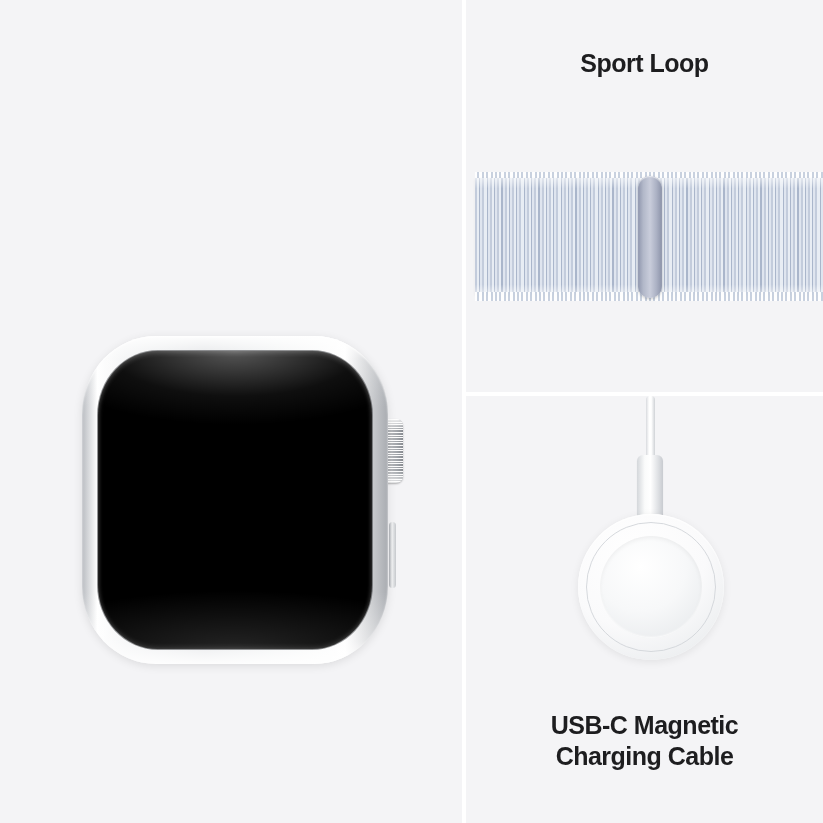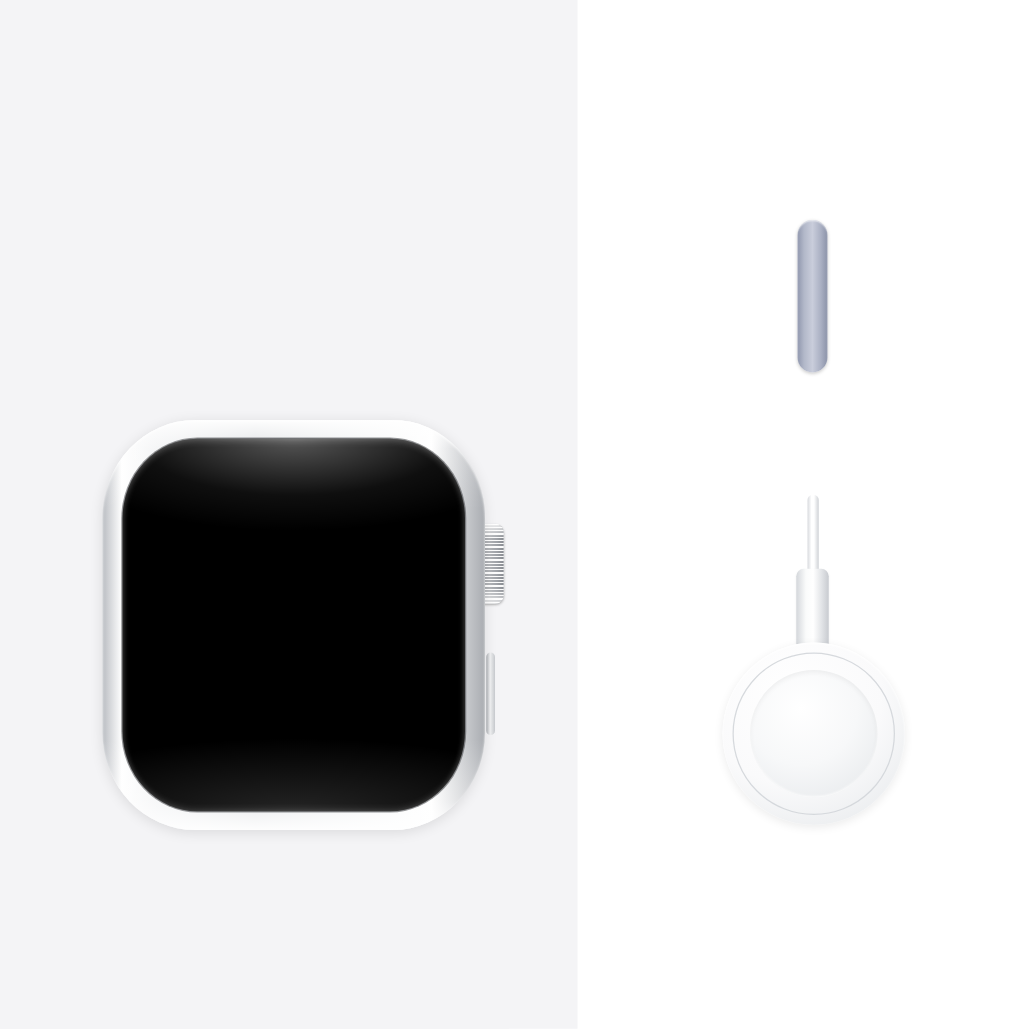--- a/index.html
+++ b/index.html
@@ -276,23 +276,40 @@
 
       <div class="case"></div>
       <div class="case-sheen"></div>
 
       <div class="display"></div>
       <div class="display-gloss"></div>
 
     </div>
   </div>
 
+  <div class="panel" id="panel-band">
+
+    <div class="caption" id="band-caption">Sport Loop</div>
+
+    <div class="band-fringe" id="band-fringe-top"></div>
+    <div class="band"></div>
+    <div class="band-fringe" id="band-fringe-bottom"></div>
+
+  </div>
 
   <div class="band-keeper"></div>
 
+  <div class="panel" id="panel-cable">
+
+    <div class="caption" id="cable-caption">
+      <div>USB-C Magnetic</div>
+      <div>Charging Cable</div>
+    </div>
+
+  </div>
 
   <div class="cable-cord"></div>
   <div class="cable-neck"></div>
   <div class="puck-outer"></div>
   <div class="puck-ring"></div>
   <div class="puck-inner"></div>
 
 </div>
 
 </body></html>

